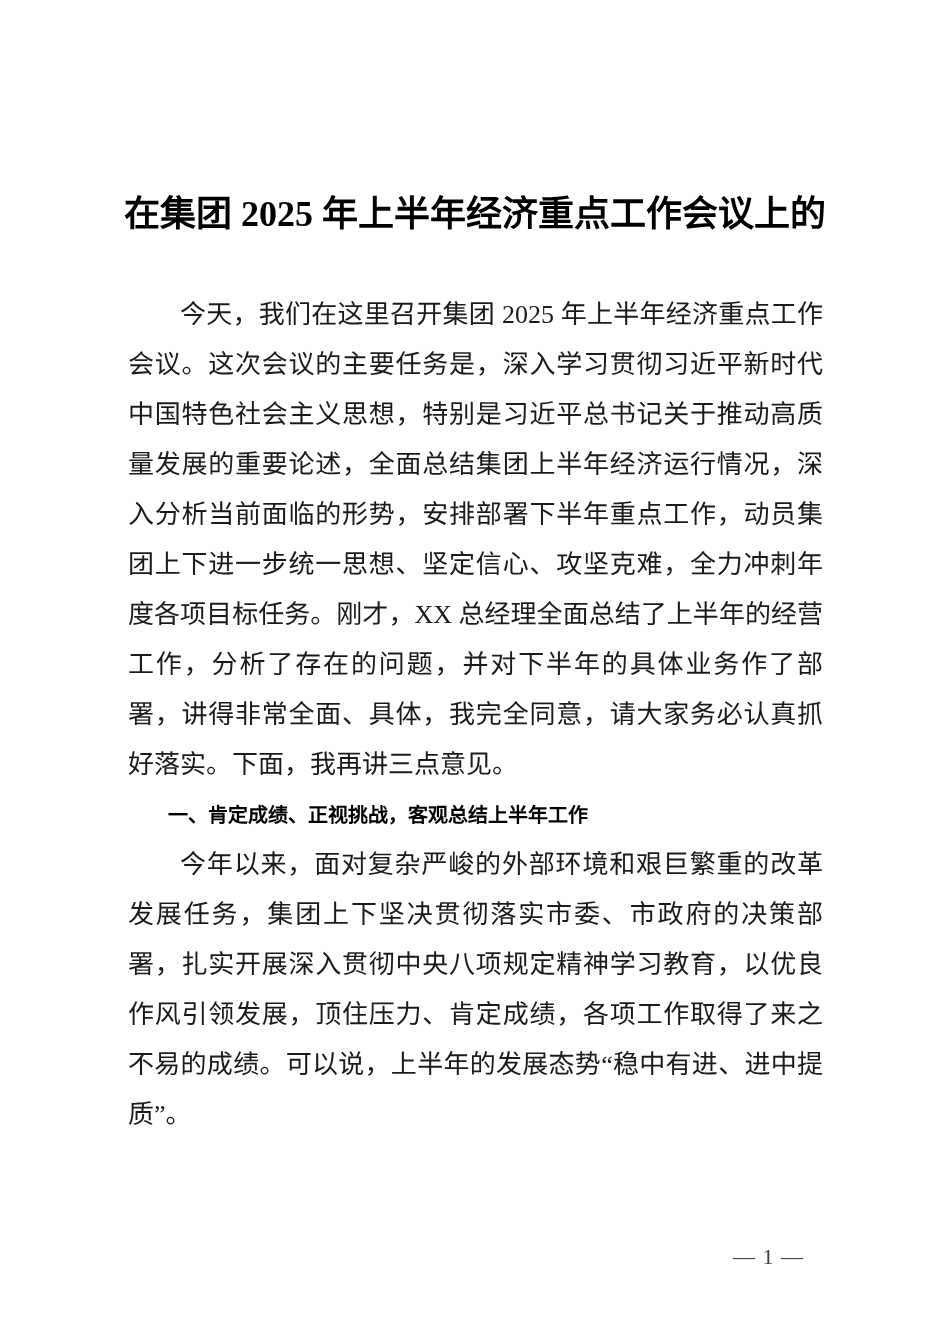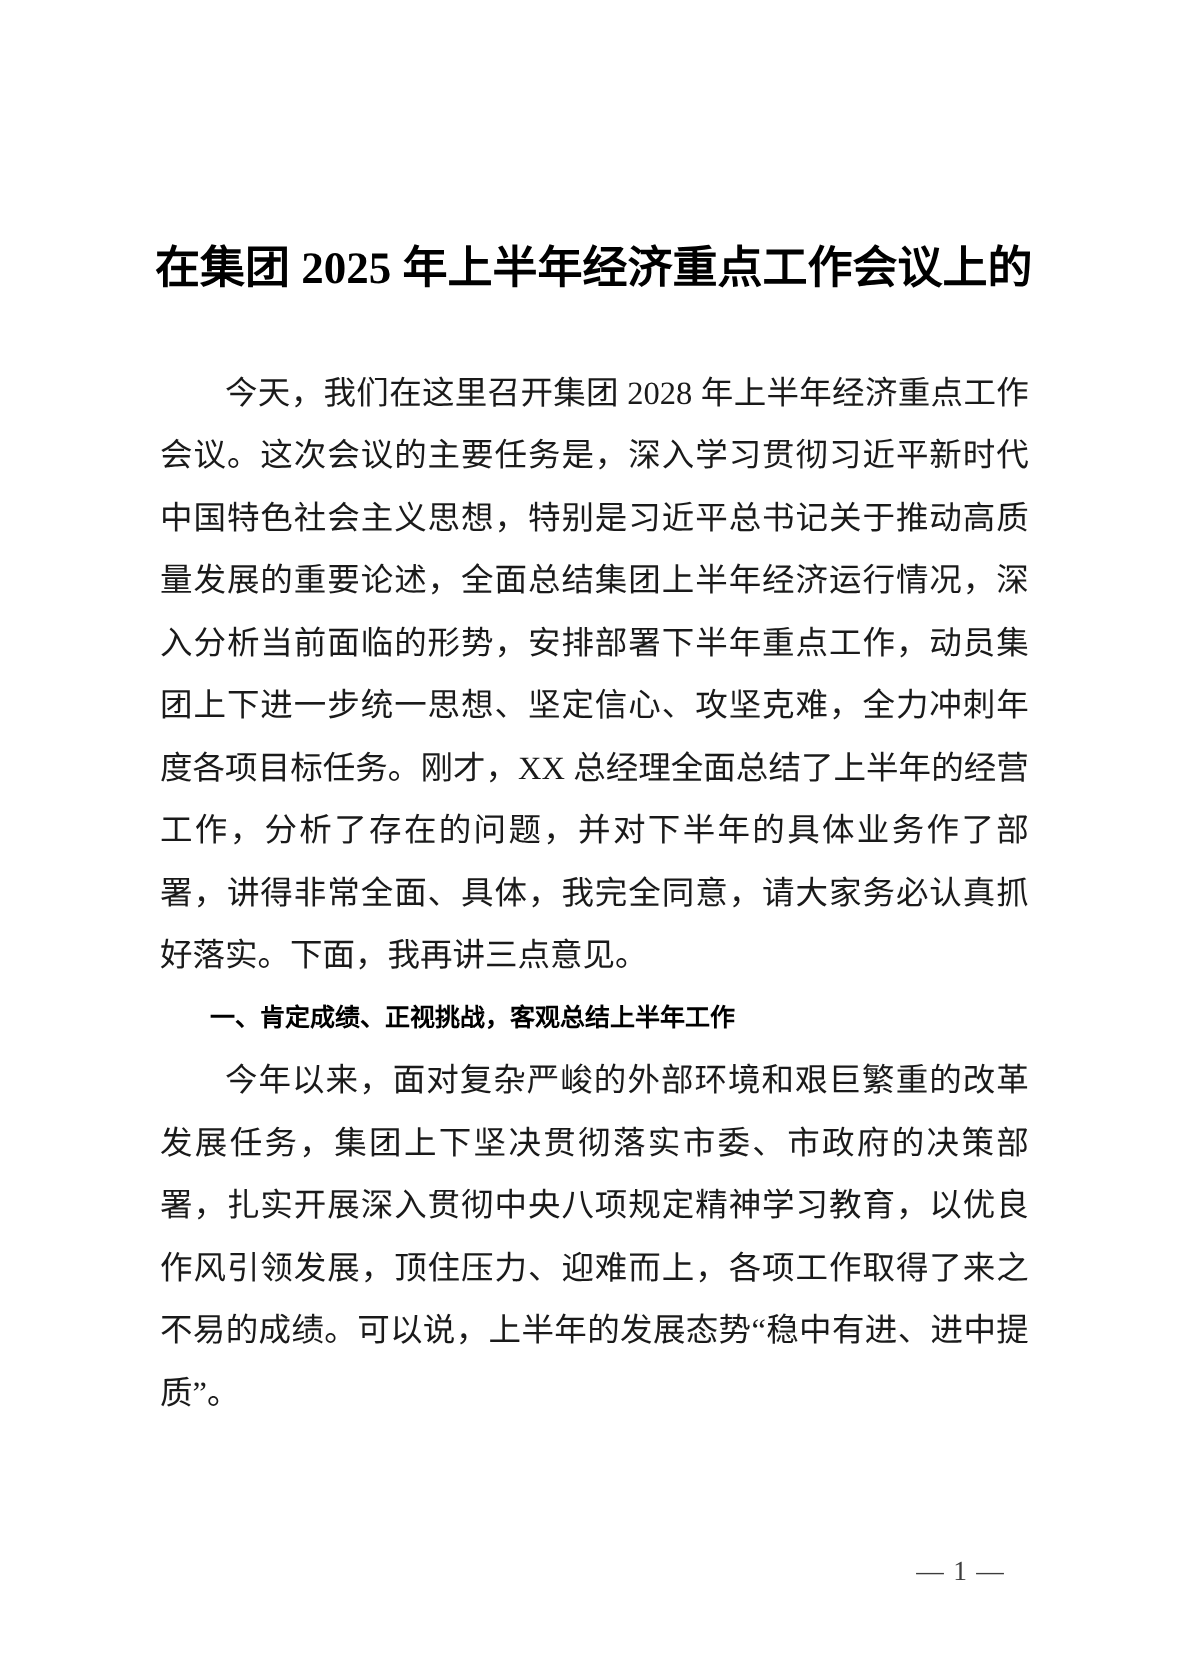--- a/index.html
+++ b/index.html
@@ -69,24 +69,24 @@
 <body>
 
 <div class="page">
 
   <header class="doc-title">
     <div class="title-line">在集团 2025 年上半年经济重点工作会议上的</div>
   </header>
 
   <main class="doc-body">
 
-    <p class="para">今天，我们在这里召开集团 2028 年上半年经济重点工作会议。这次会议的主要任务是，深入学习贯彻习近平新时代中国特色社会主义思想，特别是习近平总书记关于推动高质量发展的重要论述，全面总结集团上半年经济运行情况，深入分析当前面临的形势，安排部署下半年重点工作，动员集团上下进一步统一思想、坚定信心、攻坚克难，全力冲刺年度各项目标任务。刚才，XX 总经理全面总结了上半年的经营工作，分析了存在的问题，并对下半年的具体业务作了部署，讲得非常全面、具体，我完全同意，请大家务必认真抓好落实。下面，我再讲三点意见。</p>
+    <p class="para">今天，我们在这里召开集团 2025 年上半年经济重点工作会议。这次会议的主要任务是，深入学习贯彻习近平新时代中国特色社会主义思想，特别是习近平总书记关于推动高质量发展的重要论述，全面总结集团上半年经济运行情况，深入分析当前面临的形势，安排部署下半年重点工作，动员集团上下进一步统一思想、坚定信心、攻坚克难，全力冲刺年度各项目标任务。刚才，XX 总经理全面总结了上半年的经营工作，分析了存在的问题，并对下半年的具体业务作了部署，讲得非常全面、具体，我完全同意，请大家务必认真抓好落实。下面，我再讲三点意见。</p>
 
     <h2 class="section-heading">一、肯定成绩、正视挑战，客观总结上半年工作</h2>
 
-    <p class="para">今年以来，面对复杂严峻的外部环境和艰巨繁重的改革发展任务，集团上下坚决贯彻落实市委、市政府的决策部署，扎实开展深入贯彻中央八项规定精神学习教育，以优良作风引领发展，顶住压力、迎难而上，各项工作取得了来之不易的成绩。可以说，上半年的发展态势“稳中有进、进中提质”。</p>
+    <p class="para">今年以来，面对复杂严峻的外部环境和艰巨繁重的改革发展任务，集团上下坚决贯彻落实市委、市政府的决策部署，扎实开展深入贯彻中央八项规定精神学习教育，以优良作风引领发展，顶住压力、肯定成绩，各项工作取得了来之不易的成绩。可以说，上半年的发展态势“稳中有进、进中提质”。</p>
   </main>
 
   <footer class="page-footer">
     <span>— 1 —</span>
   </footer>
 
 </div>
 
 </body></html>

